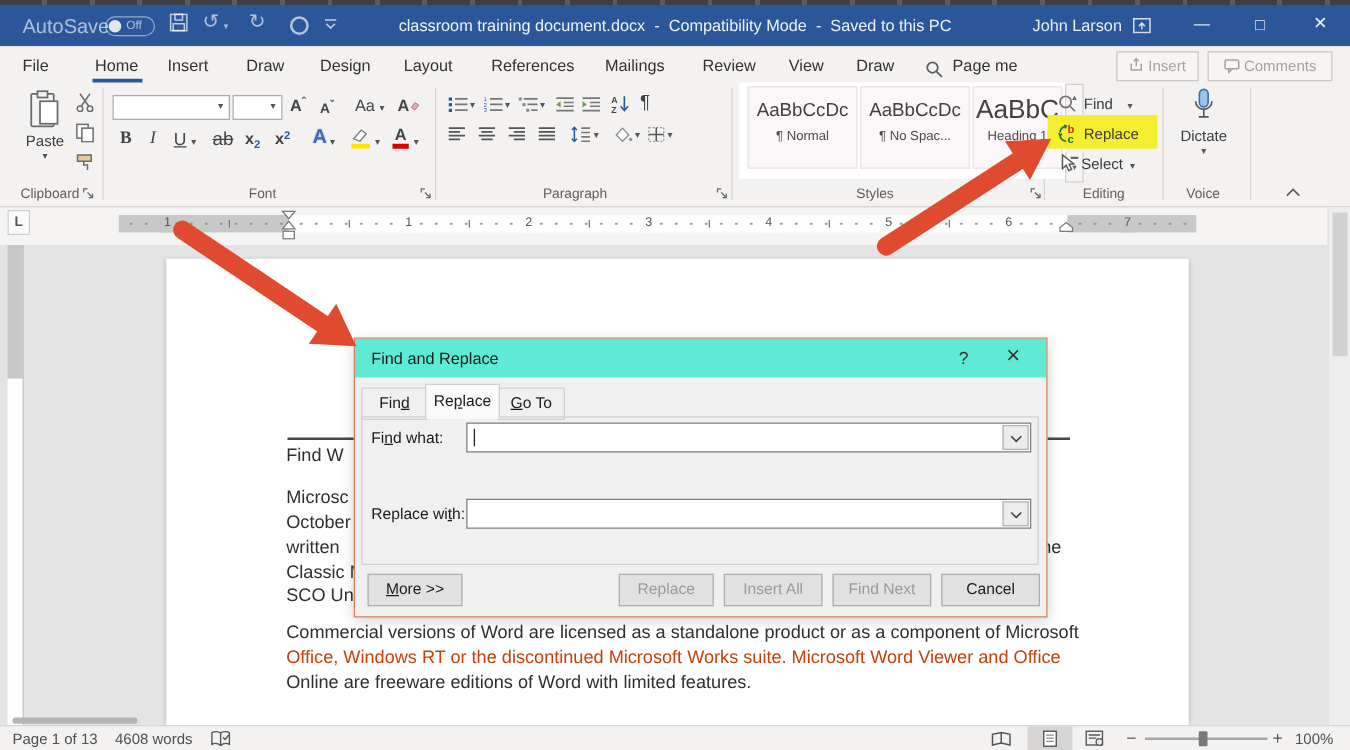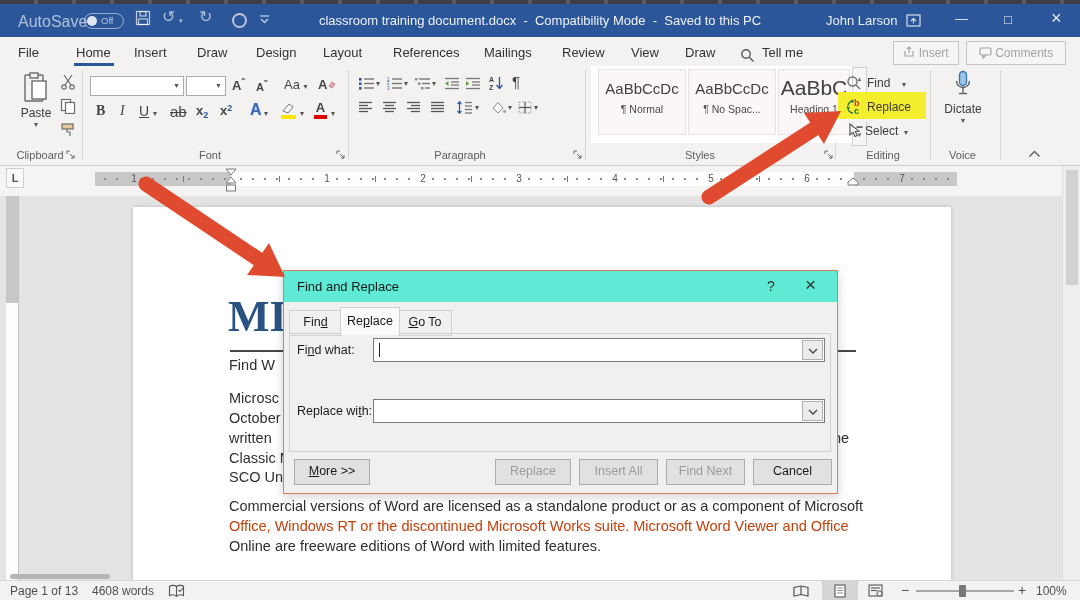--- a/index.html
+++ b/index.html
@@ -104,21 +104,21 @@
     <span class="rtab" style="left:631px;">View</span>
     <span class="rtab" style="left:685px;">Draw</span>
     <span class="abs" style="left:740px;top:11px;">
       <svg width="15" height="15" viewBox="0 0 15 15">
           <g fill="none" stroke="#5a5a5a" stroke-width="1.4">
             <circle cx="6" cy="6" r="4.2"></circle>
             <line x1="9.3" y1="9.3" x2="13.5" y2="13.5"></line>
           </g>
         </svg>
     </span>
-    <span class="rtab" style="left:762px;">Tell me</span>
+    <span class="rtab" style="left:762px;">Page me</span>
 
     <span class="abs" style="left:893px;top:4px;width:64px;height:22px;border:1px solid #c8c6c4;background:#f6f5f4;color:#a5a3a1;font-size:12px;text-align:center;line-height:22px;">
       <svg width="12" height="12" viewBox="0 0 12 12" style="display:inline-block;vertical-align:-1px;">
           <g fill="none" stroke="#a5a3a1" stroke-width="1.2">
             <path d="M2,5 V10 H10 V5"></path>
             <line x1="6" y1="7" x2="6" y2="1"></line>
             <polyline points="4,3 6,1 8,3"></polyline>
           </g>
         </svg>
       <span>Insert</span>
@@ -528,21 +528,20 @@
       </svg>
   </span>
 
   <div class="abs" style="left:6px;top:196px;width:12px;height:384px;border-right:1px solid #c0c0c0;">
     <div style="height:107px;background:#c8c8c8;"></div>
     <div style="height:277px;background:#fdfdfd;"></div>
   </div>
 
   <div class="abs" style="left:133px;top:207px;width:818px;height:373px;background:#fff;box-shadow:0 0 4px rgba(0,0,0,.18);"></div>
 
-  <div class="abs" style="left:228px;top:291px;font-family:'Liberation Serif',serif;font-weight:bold;font-size:44px;color:#2a5383;z-index:1;">MI</div>
   <div class="abs" style="left:230px;top:350px;width:626px;height:2px;background:#474747;z-index:1;"></div>
   <div class="abs" style="left:229px;top:357px;font-size:14.5px;color:#2f2f2f;z-index:1;white-space:nowrap;">Find W</div>
   <div class="abs" style="left:229px;top:390px;font-size:14.5px;color:#2f2f2f;z-index:1;white-space:nowrap;">Microsc</div>
   <div class="abs" style="left:229px;top:410px;font-size:14.5px;color:#2f2f2f;z-index:1;white-space:nowrap;">October</div>
   <div class="abs" style="left:229px;top:430px;font-size:14.5px;color:#2f2f2f;z-index:1;white-space:nowrap;text-align:center;">written</div>
   <div class="abs" style="left:229px;top:450px;font-size:14.5px;color:#2f2f2f;z-index:1;white-space:nowrap;">Classic M</div>
   <div class="abs" style="left:229px;top:469px;font-size:14.5px;color:#2f2f2f;z-index:1;white-space:nowrap;">SCO Un</div>
   <div class="abs" style="left:833px;top:430px;font-size:14.5px;color:#2f2f2f;z-index:1;">he</div>
   <div class="abs" style="left:229px;top:498px;font-size:14.5px;color:#2f2f2f;z-index:1;white-space:nowrap;">Commercial versions of Word are licensed as a standalone product or as a component of Microsoft</div>
   <div class="abs" style="left:229px;top:518px;font-size:14.5px;color:#c2410c;z-index:1;white-space:nowrap;">Office, Windows RT or the discontinued Microsoft Works suite. Microsoft Word Viewer and Office</div>

